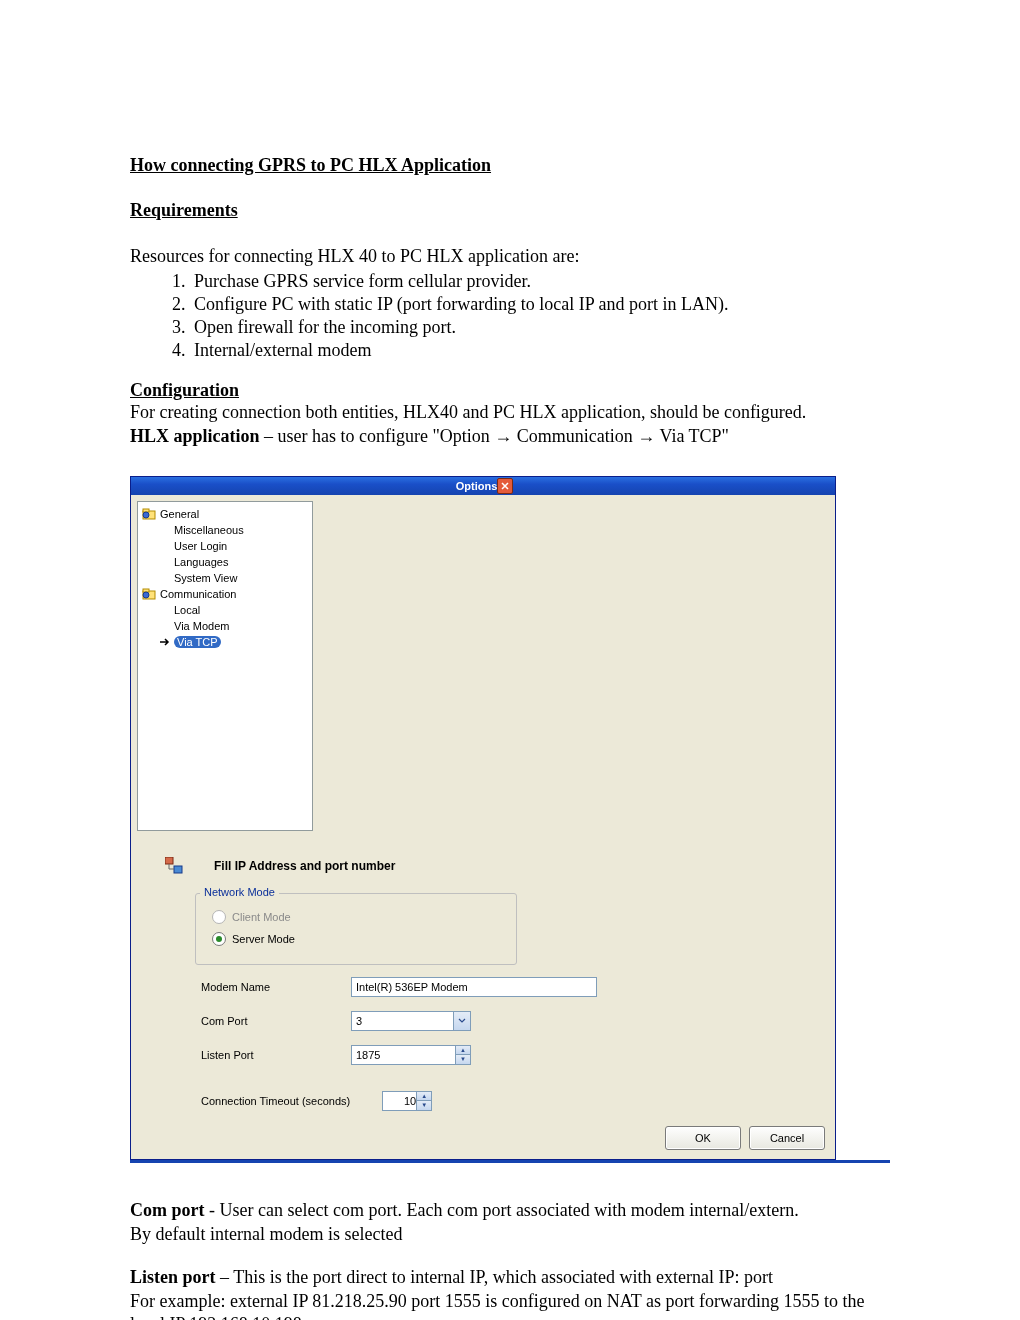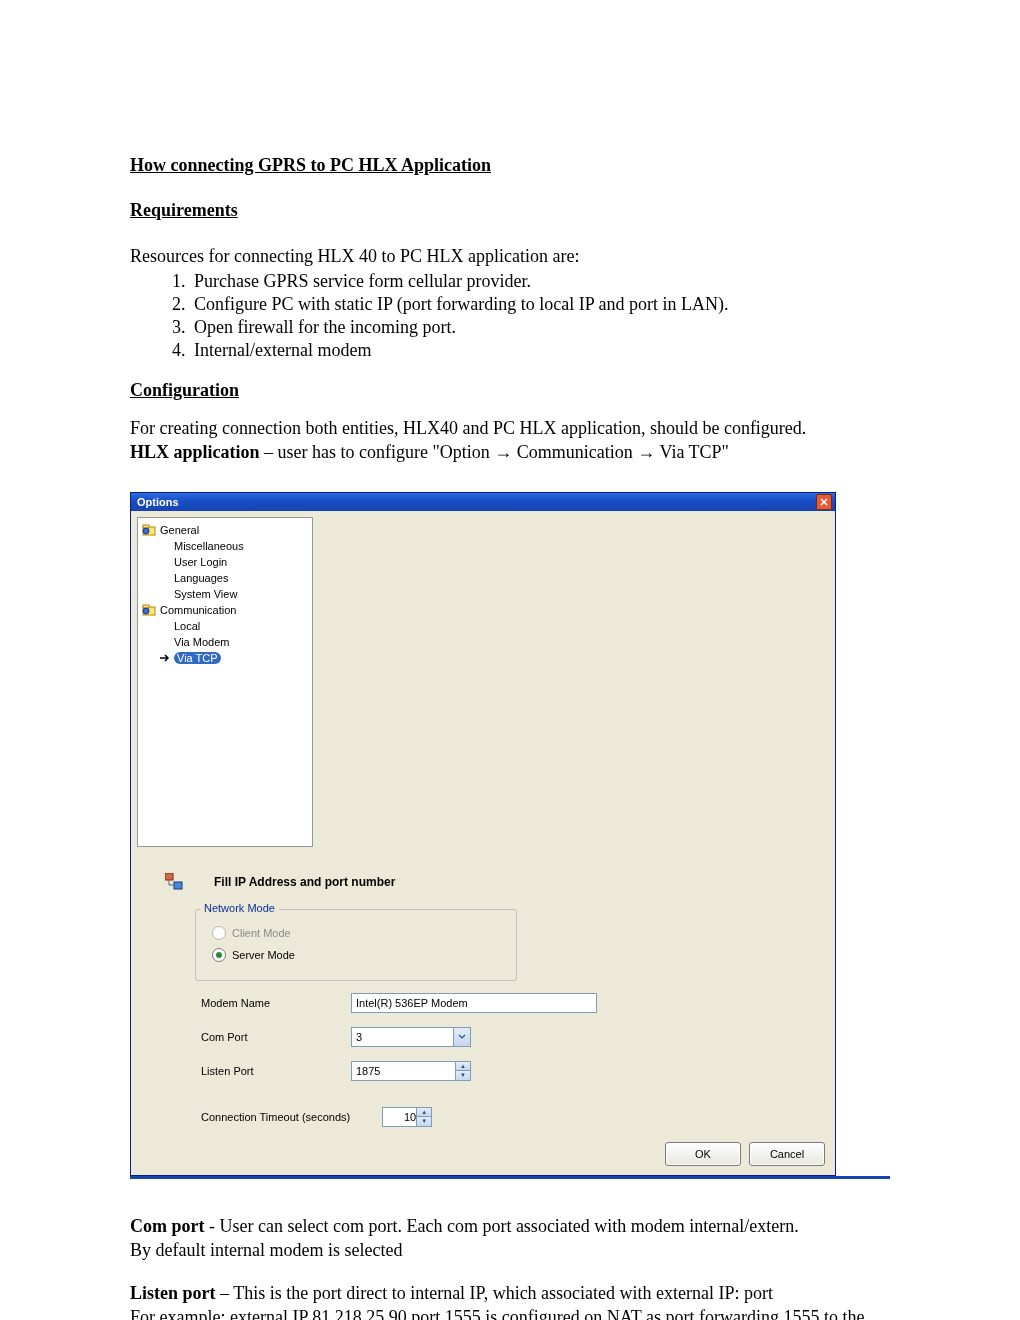--- a/index.html
+++ b/index.html
@@ -16,21 +16,21 @@
     position: relative;
     box-sizing: border-box;
     padding: 155px 130px 60px 130px;
   }
   .title, .subhead {
     font-weight: bold;
     text-decoration: underline;
     margin: 0 0 24px 0;
   }
   .subhead.confheader {
-    margin-bottom: 16px;
+    margin-bottom: 0;
   }
   .para {
     margin: 0 0 2px 0;
     line-height: 1.25;
   }
   .gap { height: 18px; }
   ol.reqlist {
     margin: 0 0 0 60px;
     padding: 0;
   }
@@ -46,21 +46,21 @@
     width: 704px;
     border: 1px solid #0a1e8a;
     background: #ece9d8;
     font-family: Tahoma, Arial, sans-serif;
     font-size: 11px;
     color: #000;
   }
   .titlebar {
     display: flex;
     align-items: center;
-    justify-content: space-between;
+    justify-content: center;
     height: 18px;
     padding: 0 3px 0 6px;
     color: #fff;
     font-weight: bold;
     background: linear-gradient(to bottom, #2a6fe0 0%, #1a4fc8 40%, #1544b0 100%);
   }
   .titlebar .xbtn {
     width: 14px; height: 14px;
     background: #e45b3a;
     border: 1px solid #7a2a14;

